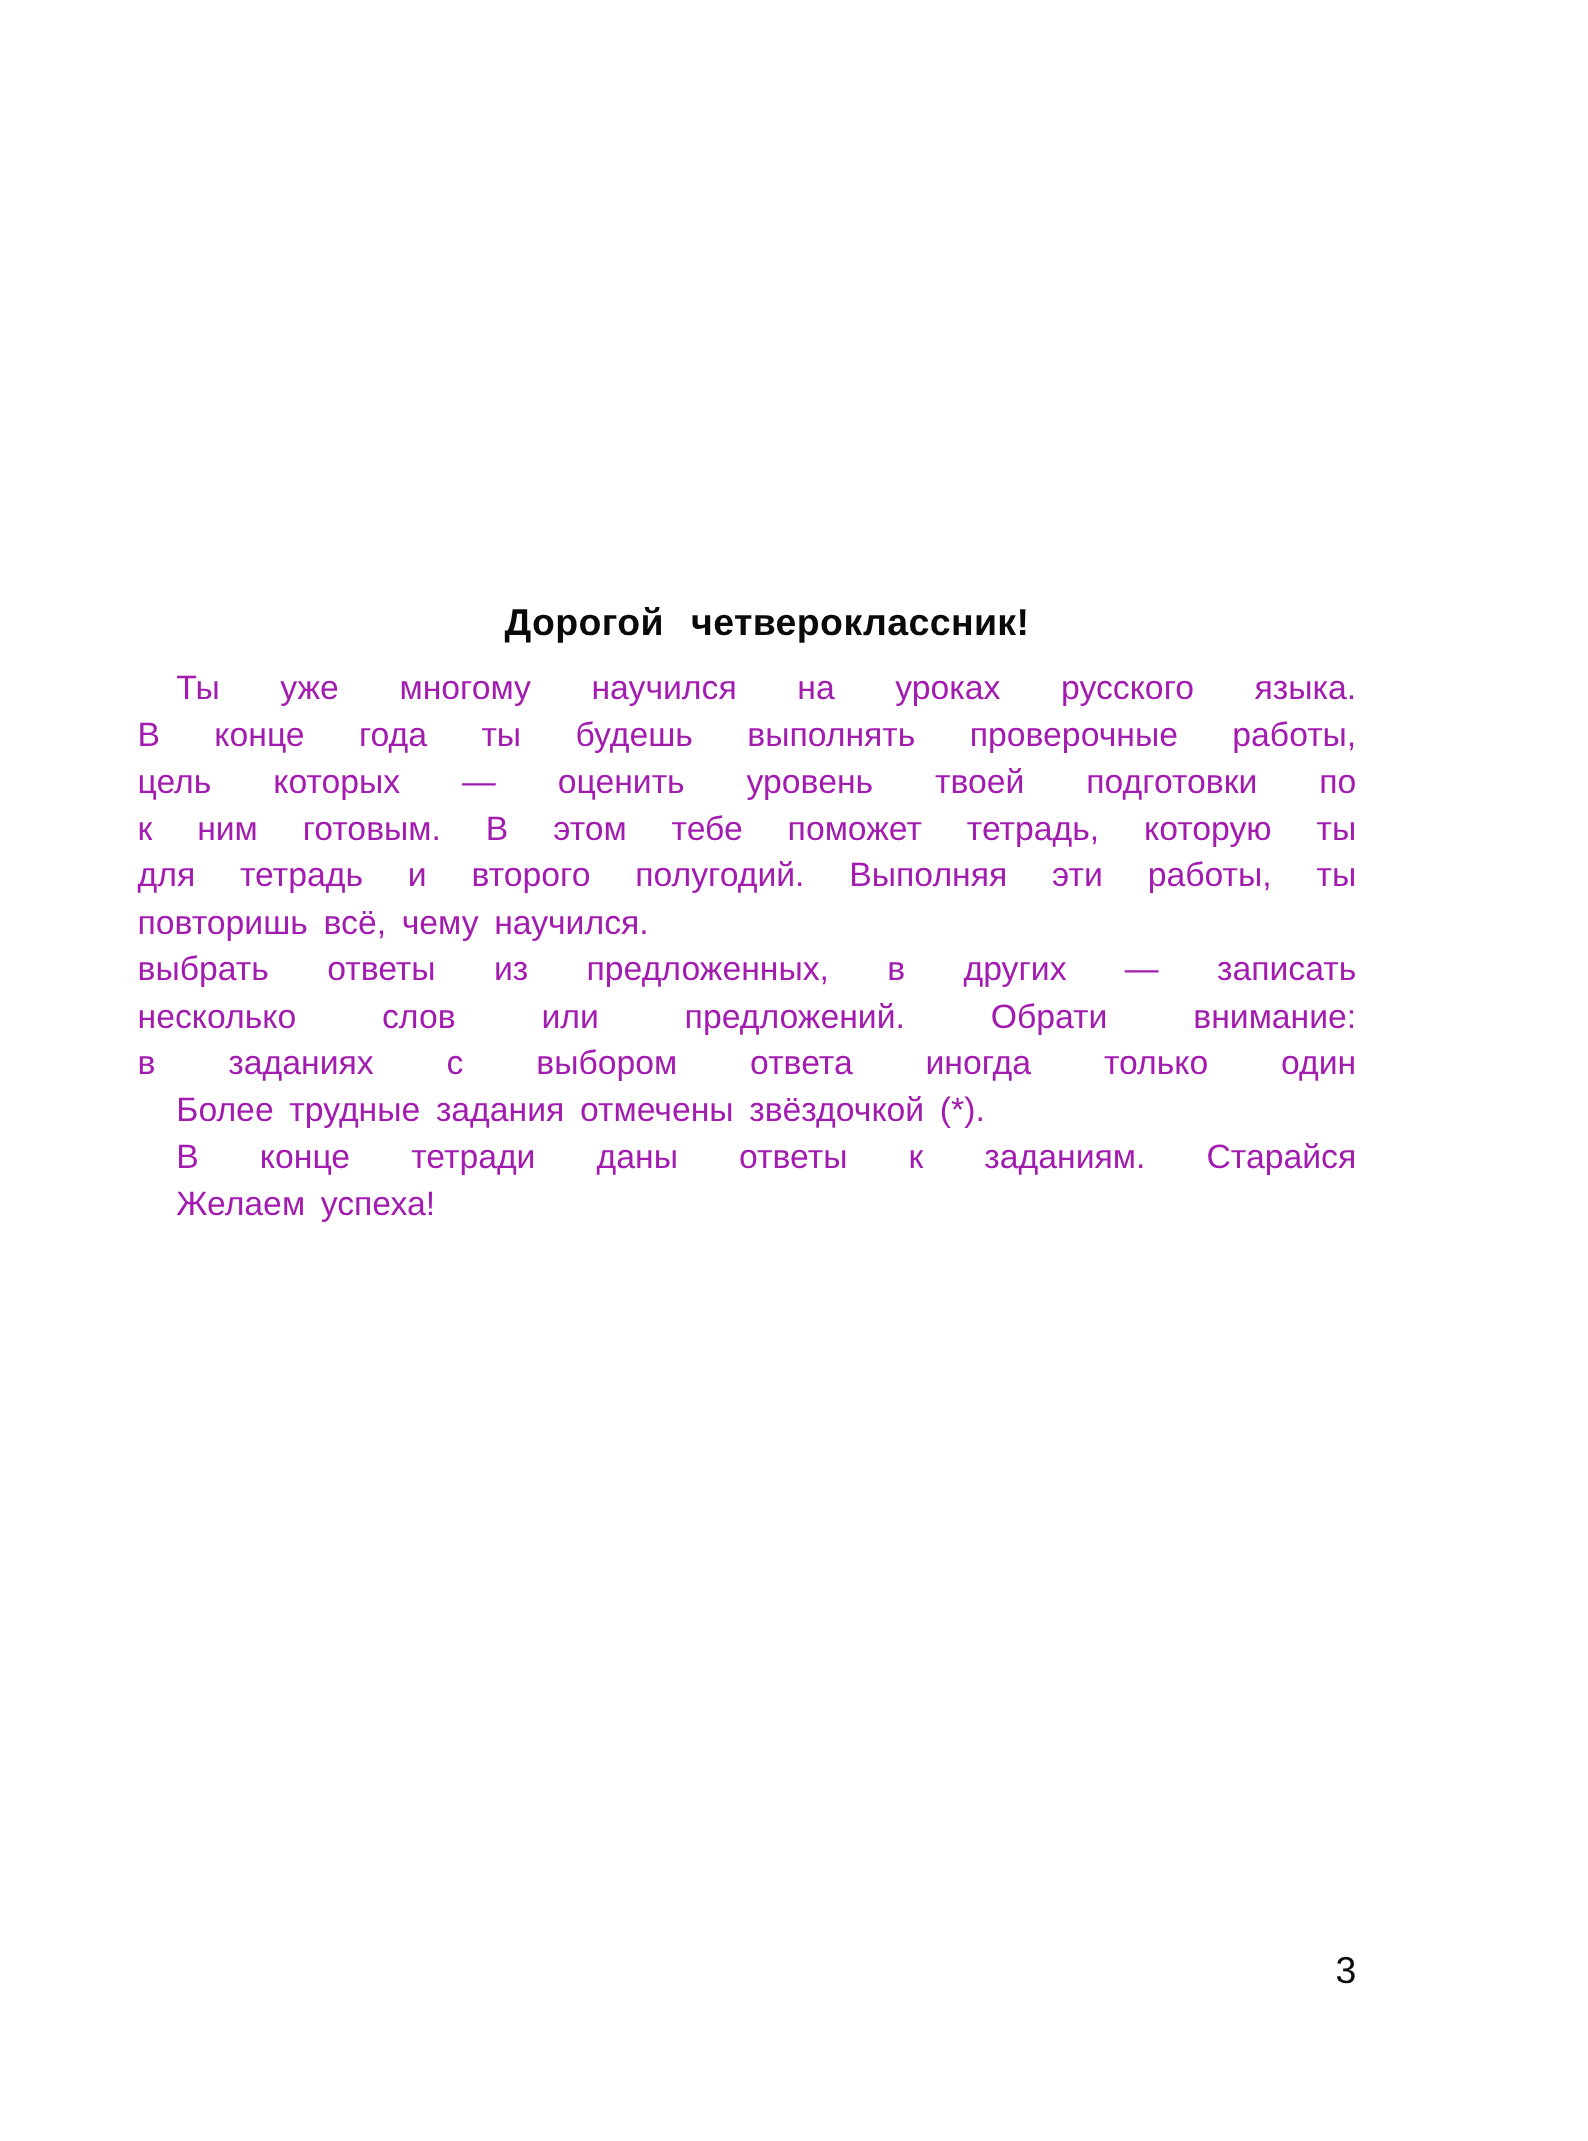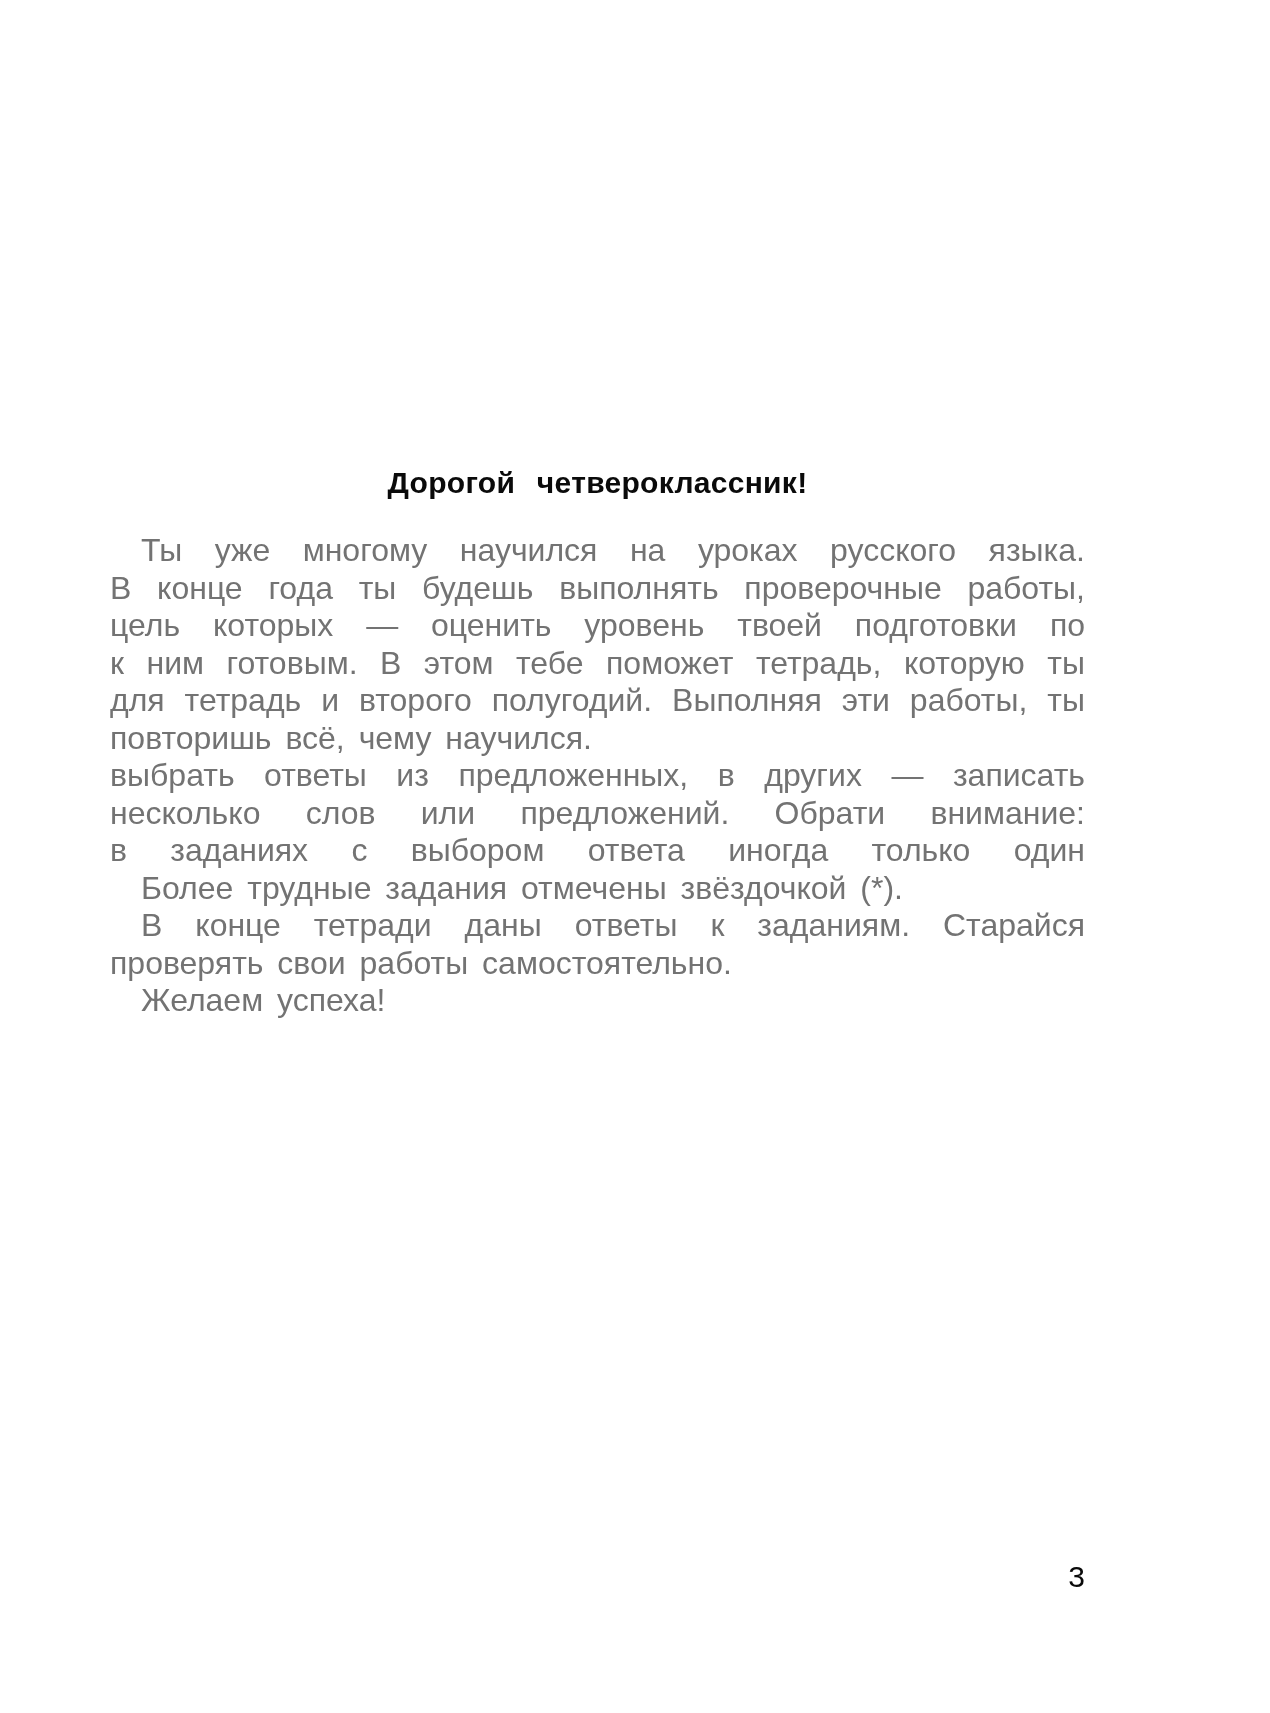--- a/index.html
+++ b/index.html
@@ -14,38 +14,38 @@
     background: #ffffff;
     overflow: hidden;
     font-family: "Liberation Sans", sans-serif;
     color: #0a0a0a;
   }
   .page-title {
     position: absolute;
     left: 110px;
     top: 464px;
     width: 975px;
-    margin: 0;
+    margin: 16px;
     font-size: 30px;
     line-height: 37px;
     font-weight: bold;
     text-align: center;
     word-spacing: 13px;
     letter-spacing: 0.3px;
     color: #0a0a0a;
   }
   .body-text {
     position: absolute;
     left: 110px;
     top: 532px;
     width: 975px;
-    font-size: 32px;
+    font-size: 27px;
     line-height: 37.5px;
     word-spacing: 5px;
-    color: #737373;
+    color: #a21caf;
   }
   .line {
     white-space: normal;
   }
   .line.j {
     text-align: justify;
     text-align-last: justify;
   }
   .line.i {
     text-indent: 31px;
@@ -73,19 +73,18 @@
     <div class="line j">В конце года ты будешь выполнять проверочные работы,</div>
     <div class="line j">цель которых — оценить уровень твоей подготовки по</div>
     <div class="line j">к ним готовым. В этом тебе поможет тетрадь, которую ты</div>
     <div class="line j">для тетрадь и второго полугодий. Выполняя эти работы, ты</div>
     <div class="line">повторишь всё, чему научился.</div>
     <div class="line j">выбрать ответы из предложенных, в других — записать</div>
     <div class="line j">несколько слов или предложений. Обрати внимание:</div>
     <div class="line j">в заданиях с выбором ответа иногда только один</div>
     <div class="line i">Более трудные задания отмечены звёздочкой (*).</div>
     <div class="line i j">В конце тетради даны ответы к заданиям. Старайся</div>
-    <div class="line">проверять свои работы самостоятельно.</div>
     <div class="line i">Желаем успеха!</div>
   </div>
 
   <div class="page-number">3</div>
 
 </div>
 
 </body></html>

